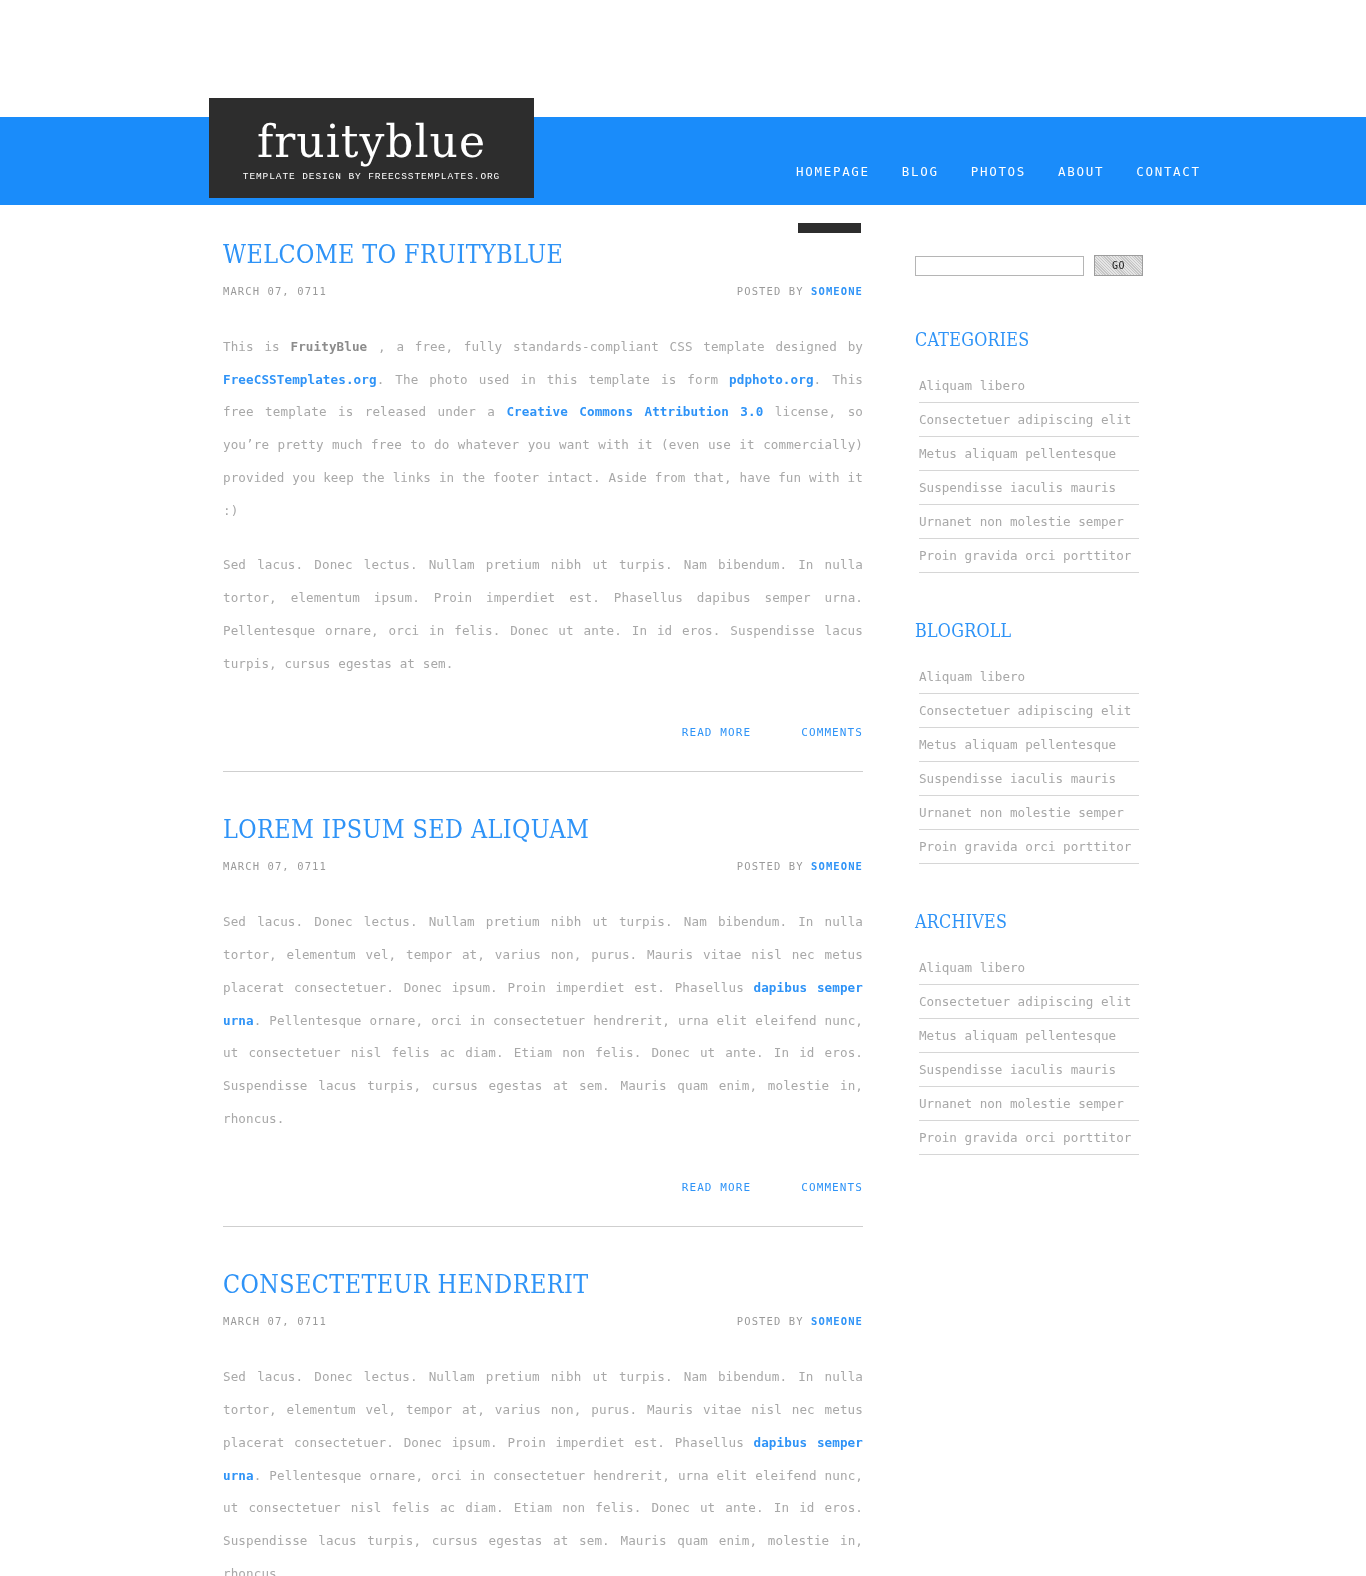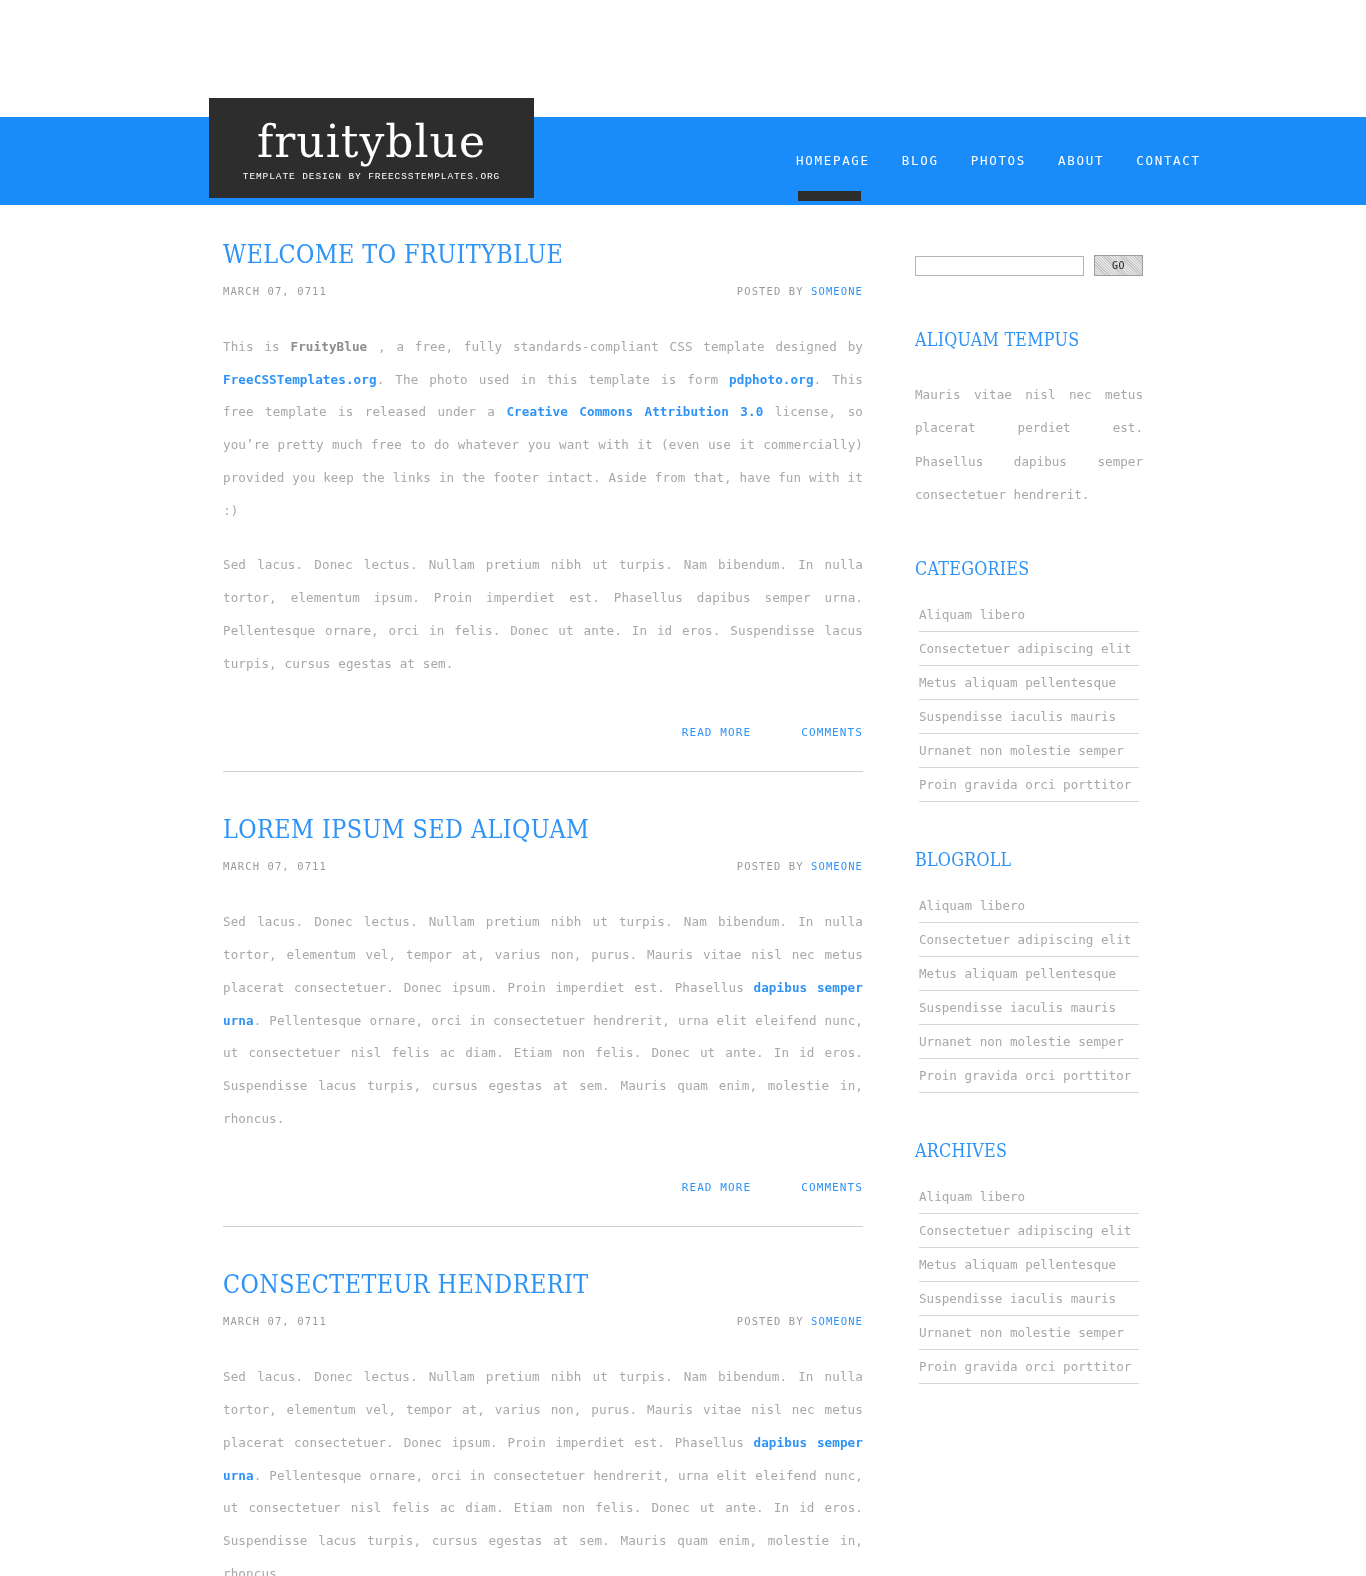--- a/index.html
+++ b/index.html
@@ -56,27 +56,28 @@
   .nav-inner {
     position: absolute;
     left: 780px; top: 0;
     height: 88px;
     display: flex;
     align-items: flex-start;
   }
   .nav-item {
     position: relative;
     padding: 36px 16px 0 16px;
-    height: 84px;
+    height: 105px;
     font-size: 12.5px;
     letter-spacing: 1.7px;
     color: #ffffff;
     text-decoration: none;
     font-family: "DejaVu Sans Mono", "Liberation Mono", monospace;
     cursor: pointer;
+    margin-top: 11px;
   }
   .nav-item .bar {
     display: none;
     position: absolute;
     left: 18px; bottom: 0;
     width: 63px; height: 10px;
     background: #2d2d2d;
   }
   .nav-item.active .bar { display: block; }
 
@@ -126,21 +127,21 @@
     justify-content: space-between;
     font-size: 10.5px;
     letter-spacing: 1.1px;
     color: #9a9a9a;
     margin-bottom: 34px;
   }
   .post-meta .date { color: #9a9a9a; }
   .post-meta .author-label { color: #9a9a9a; }
   .post-meta .author {
     color: #2e93f7;
-    font-weight: normal;
+    font-weight: bold;
     text-decoration: none;
     cursor: pointer;
   }
   .post p {
     font-size: 12.6px;
     line-height: 2.6;
     color: #a8a8a8;
     margin: 0 0 22px 0;
     text-align: justify;
     letter-spacing: 0.1px;
@@ -299,24 +300,20 @@
         </div>
       </div>
 
     <div class="sidebar">
       <div class="search-row">
         <input class="search-input" type="text" placeholder="" style="">
         <button class="go-btn">GO</button>
       </div>
       <div id="sidebar-blocks">
           <div class="side-block">
-            <div class="side-head">ALIQUAM TEMPUS</div>
-            <p class="side-text">Mauris vitae nisl nec metus placerat perdiet est. Phasellus dapibus semper consectetuer hendrerit.</p>
-          </div>
-          <div class="side-block">
             <div class="side-head">CATEGORIES</div>
             <ul class="side-list">
               <li>
                 <a>Aliquam libero</a>
               </li>
               <li>
                 <a>Consectetuer adipiscing elit</a>
               </li>
               <li>
                 <a>Metus aliquam pellentesque</a>

